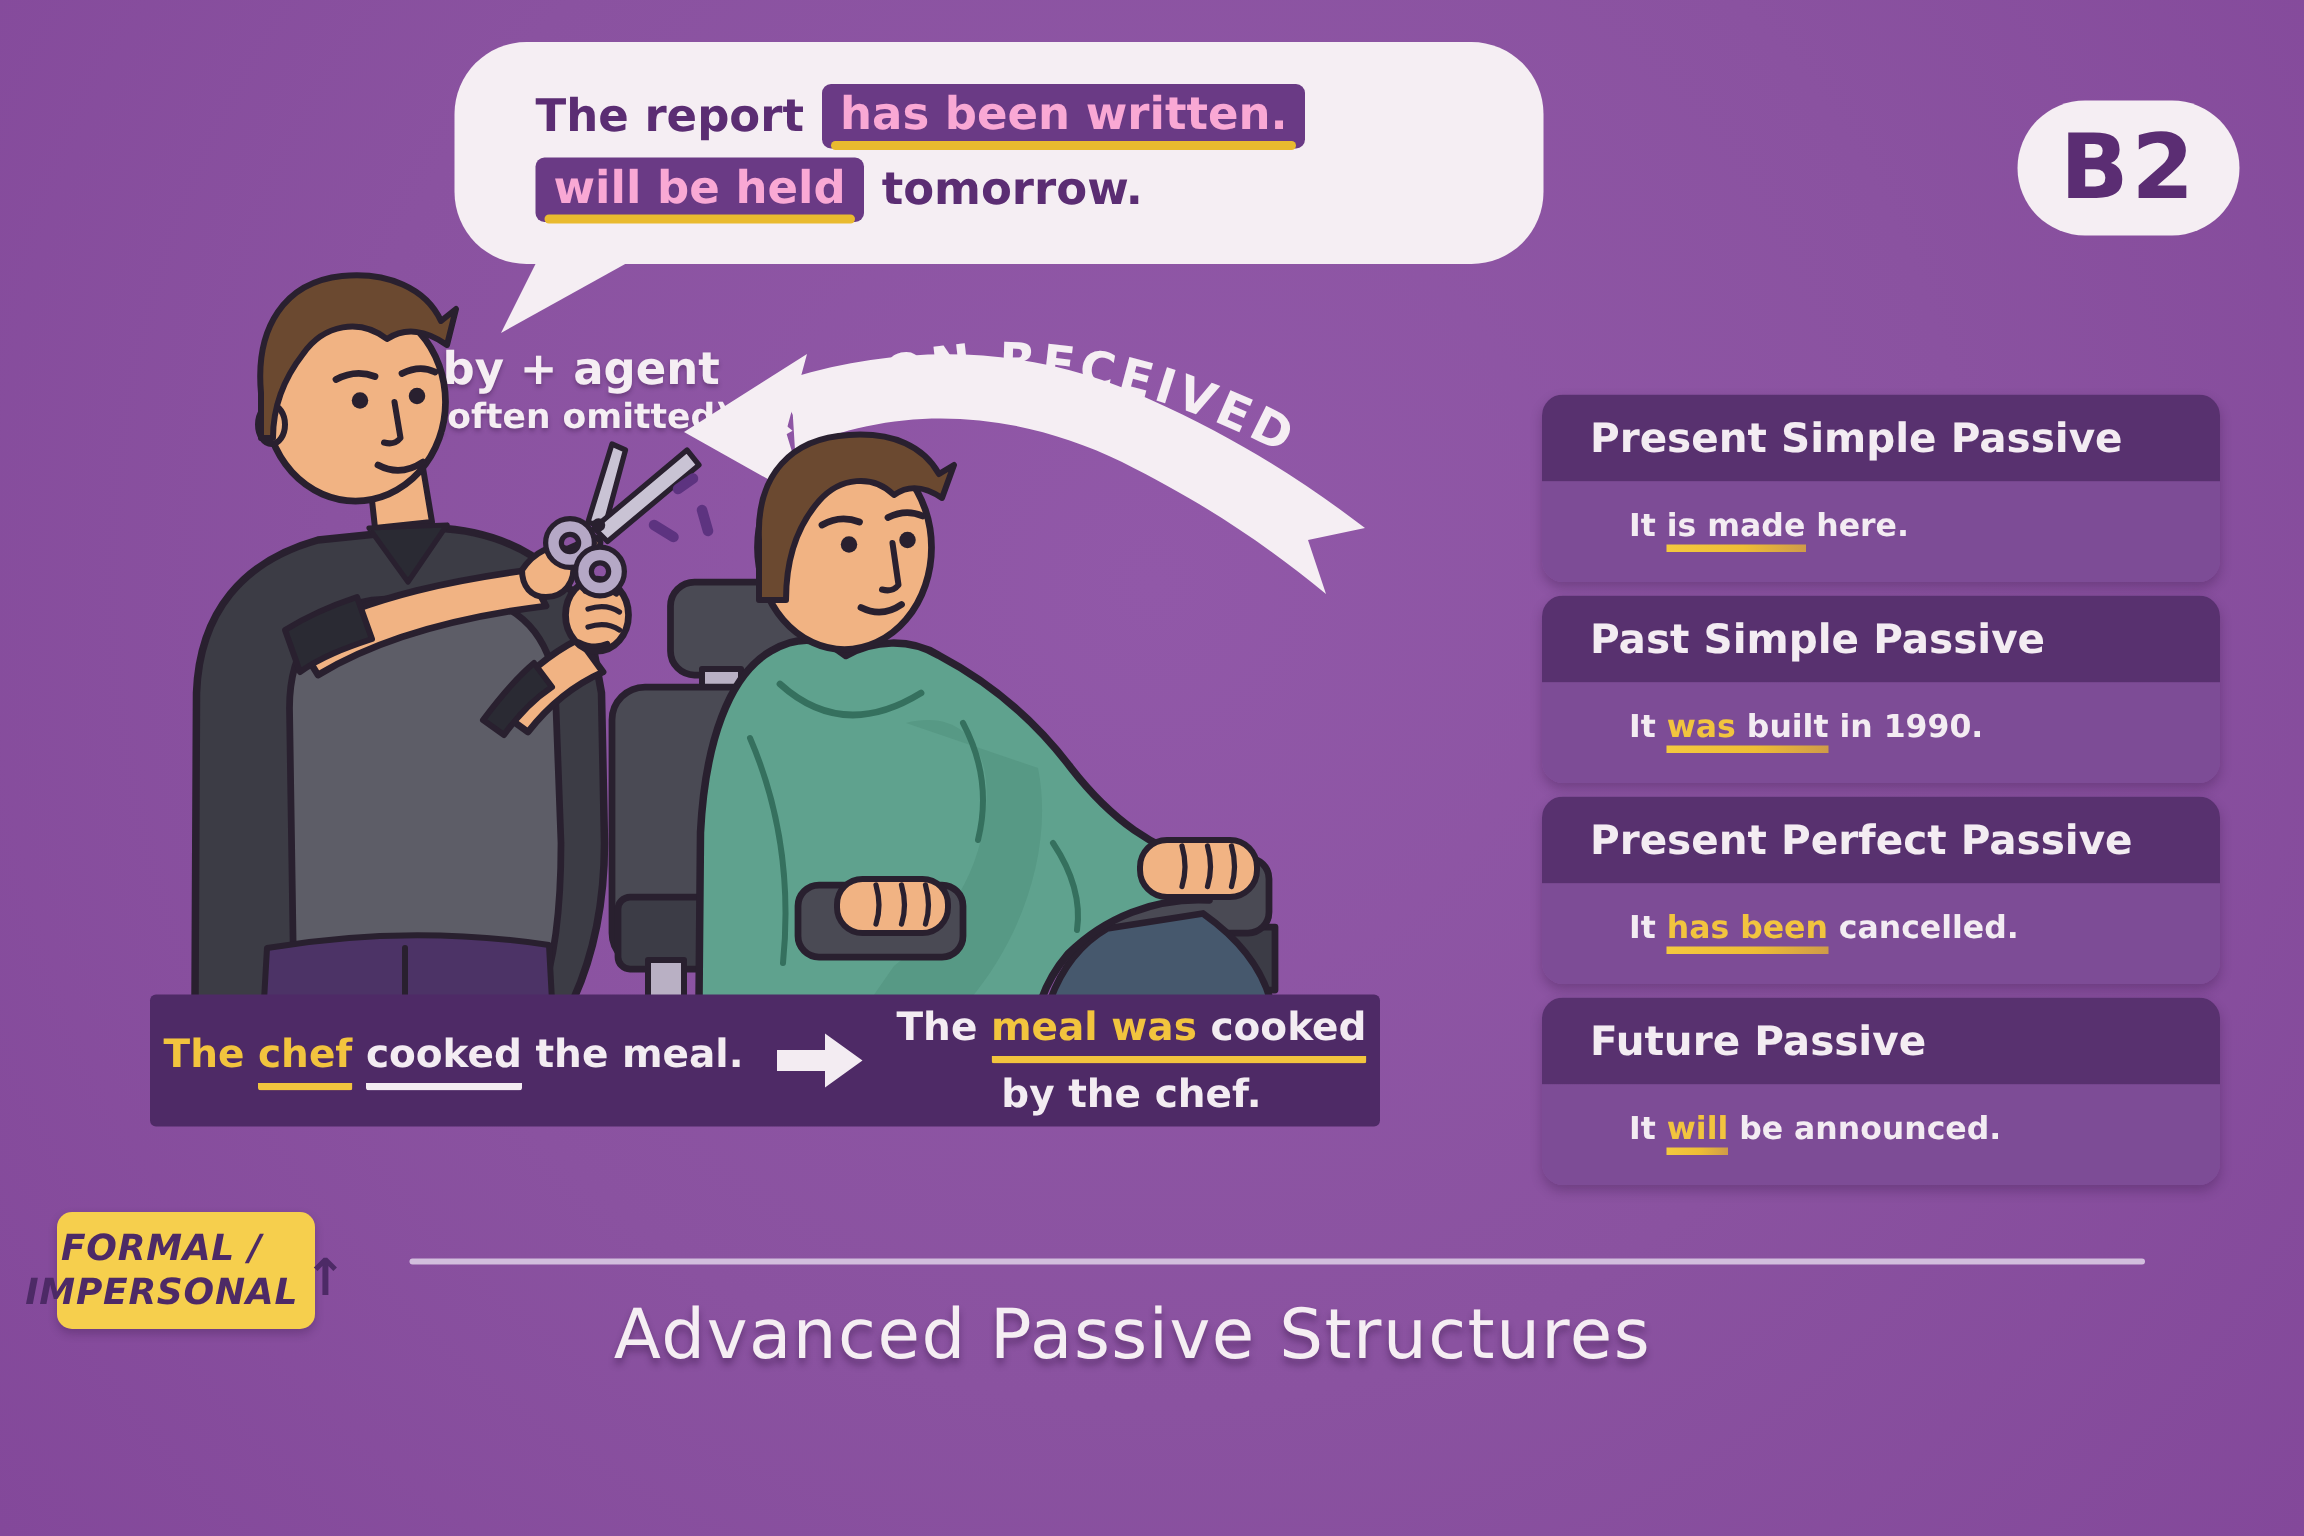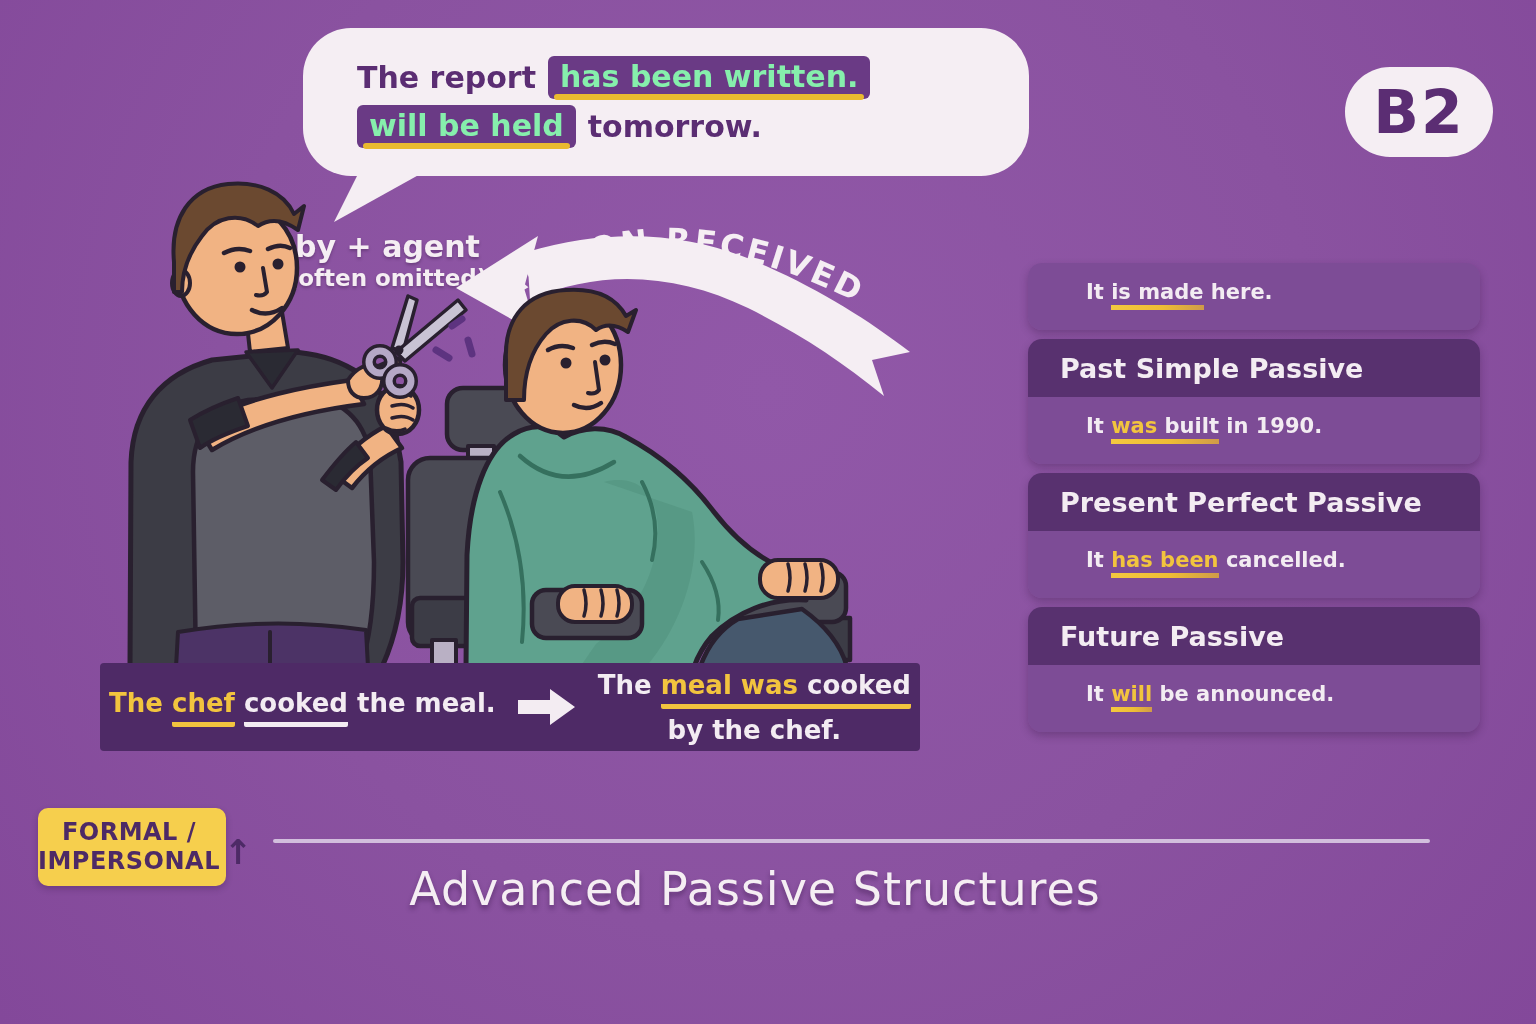--- a/index.html
+++ b/index.html
@@ -13,21 +13,21 @@
   .abs{position:absolute;}
 
   
   .bubble{
     left:303px;top:28px;width:726px;height:148px;background:#f5eef3;border-radius:48px;
     display:flex;flex-direction:column;justify-content:center;gap:6px;padding:0 42px;box-sizing:border-box;
     color:#5b2d73;font-weight:700;font-size:30px;white-space:nowrap;z-index:3;
   }
   .bubble .row{display:flex;align-items:center;gap:12px;margin-left:12px;}
   .hl{
-    position:relative;background:#6a3a85;color:#86efac;padding:4px 12px 6px;border-radius:6px;line-height:1.1;
+    position:relative;background:#6a3a85;color:#f9a8d4;padding:4px 12px 6px;border-radius:6px;line-height:1.1;
   }
   .hl::after{
     content:"";position:absolute;left:6px;right:6px;bottom:-1px;height:6px;background:#e9ba2f;border-radius:3px;
   }
   .tail{left:318px;top:170px;z-index:2;}
 
   
   .b2{
     left:1345px;top:37px;width:148px;height:90px;background:#f5eef3;border-radius:46px;
     display:flex;align-items:center;justify-content:center;
@@ -59,23 +59,23 @@
     left:100px;top:663px;width:820px;height:88px;background:#4e2a66;border-radius:4px;z-index:4;
     display:flex;align-items:center;justify-content:center;gap:22px;
     color:#f3ecf2;font-size:26px;font-weight:700;white-space:nowrap;
   }
   .u-y{display:inline-block;padding-bottom:4px;border-bottom:5px solid #f2c43e;border-radius:2px;}
   .u-w{display:inline-block;padding-bottom:4px;border-bottom:5px solid #f3ecf2;border-radius:2px;}
   .tbar .right{display:flex;flex-direction:column;align-items:center;gap:6px;}
 
   
   .formal{
-    left:38px;top:808px;width:188px;height:78px;background:#f6cf4d;border-radius:10px;
-    display:flex;align-items:center;justify-content:space-between;gap:4px;
-    color:#4d2a66;font-weight:800;box-shadow:0 3px 6px rgba(40,15,55,.25);
+    left:38px;top:808px;width:172px;height:78px;background:#f6cf4d;border-radius:10px;
+    display:flex;align-items:center;justify-content:center;gap:4px;
+    color:#4d2a66;font-weight:800;box-shadow:0 3px 6px rgba(40,15,55,.25);font-style:italic;
   }
   .formal .txt{text-align:center;font-size:24px;line-height:1.2;letter-spacing:.5px;}
   .formal .arr{font-size:34px;font-weight:900;margin-top:10px;}
   .divider{left:273px;top:839px;width:1157px;height:4px;background:#d6c4e0;border-radius:2px;opacity:.95;}
   .title{
     left:300px;top:862px;width:910px;text-align:center;color:#f5eef3;font-size:46px;font-weight:400;
     letter-spacing:1px;text-shadow:0 4px 5px rgba(45,15,60,.4);white-space:nowrap;
   }
 </style>
 </head>
@@ -227,20 +227,21 @@
       <div>
         <span>The</span>
         <span class="u-y"><span class="y">meal was</span> <span>cooked</span></span>
       </div>
       <div>by the chef.</div>
     </div>
   </div>
 
   <div class="abs cards">
     <div class="card">
+      <div class="hd">Present Simple Passive</div>
       <div class="bd"><span>It </span><span class="und"><span>is made</span><span></span></span><span> here.</span></div>
     </div>
     <div class="card">
       <div class="hd">Past Simple Passive</div>
       <div class="bd"><span>It </span><span class="und"><span class="y">was</span><span> built</span></span><span> in 1990.</span></div>
     </div>
     <div class="card">
       <div class="hd">Present Perfect Passive</div>
       <div class="bd"><span>It </span><span class="und"><span class="y">has been</span><span></span></span><span> cancelled.</span></div>
     </div>

